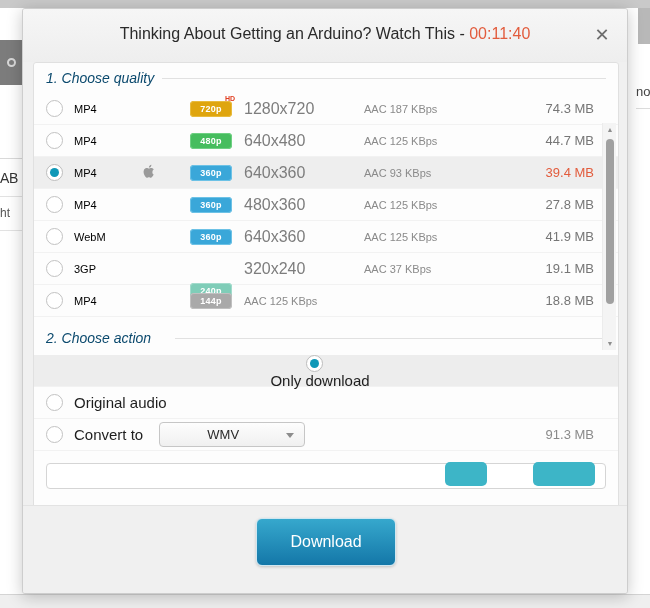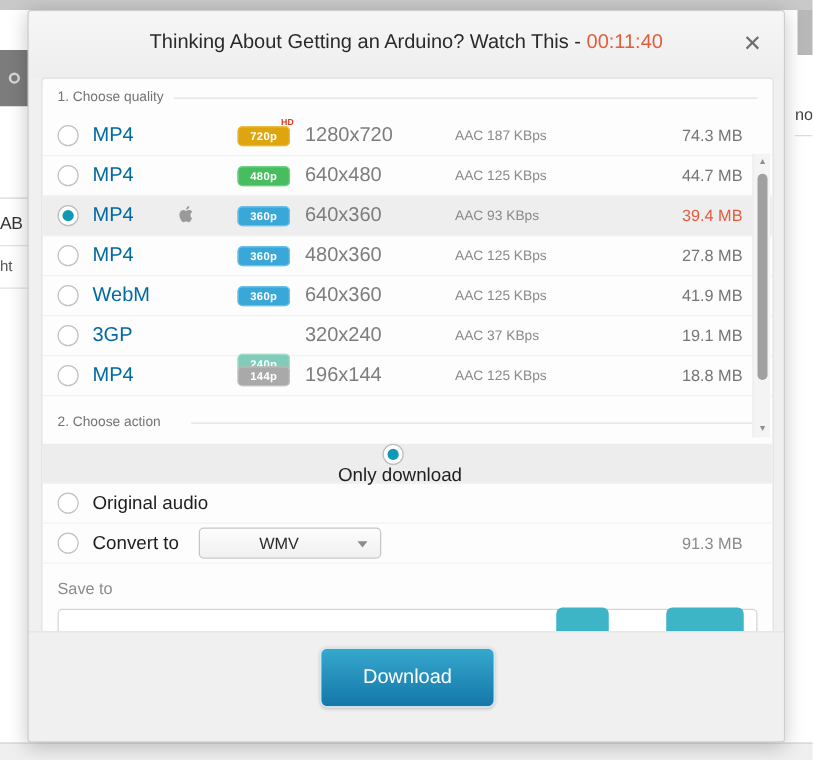--- a/index.html
+++ b/index.html
@@ -102,21 +102,21 @@
     border: 1px solid #e0e0e0;
     border-radius: 3px;
     overflow: hidden;
   }
 
   
   .sec-head {
     display: flex; align-items: center; gap: 8px;
     padding: 0 12px; height: 30px;
   }
-  .sec-head .lbl { font-size: 11px; color: #737373; white-space: nowrap; }
+  .sec-head .lbl { font-size: 14px; color: #0c4a6e; white-space: nowrap; font-style: italic; }
   .sec-head .rule { flex: 1; height: 1px; background: #e1e1e1; }
 
   
   #quality-list { position: relative; }
   .q-row {
     display: flex; align-items: center; height: 32px;
     padding-left: 12px; padding-right: 24px;
     border-bottom: 1px solid #f2f2f2; cursor: pointer;
   }
   .q-row.selected { background: #eeeeee; }
@@ -127,21 +127,21 @@
     flex: 0 0 auto; position: relative; margin-right: 11px;
   }
   .q-row.selected .radio, .a-row.selected .radio { border-color: #bdbdbd; }
   .radio .dot { display: none; }
   .selected .radio .dot {
     display: block; position: absolute;
     left: 3px; top: 3px; width: 9px; height: 9px;
     border-radius: 50%; background: #0f98b7;
   }
 
-  .q-fmt { width: 68px; font-size: 16px; color: #0369a1; flex: 0 0 auto; }
+  .q-fmt { width: 68px; font-size: 11px; color: #000000; flex: 0 0 auto; }
   .apple-slot { width: 48px; flex: 0 0 auto; display: flex; align-items: center; }
   .apple-icon { font-size: 15px; color: #9a9a9a; line-height: 1; }
 
   .badge {
     width: 42px; height: 16px; border-radius: 4px;
     display: flex; align-items: center; justify-content: center;
     font-size: 9px; color: #fff; font-weight: bold; letter-spacing: .3px;
     flex: 0 0 auto; position: relative; margin-right: 12px;
   }
   .badge.b720 { background: #dfa50e; box-shadow: inset 0 0 0 1px #e8bb3d; }
@@ -348,21 +348,20 @@
           <div class="q-aud">AAC 37  KBps</div>
           <div class="q-size">19.1 MB</div>
         </div>
         <div class="q-row">
           <div class="radio"></div>
           <div class="q-fmt">MP4</div>
           <div class="apple-slot"></div>
           <div class="badge b144">
             <span>144p</span>
           </div>
-          <div class="q-res">196x144</div>
           <div class="q-aud">AAC 125  KBps</div>
           <div class="q-size">18.8 MB</div>
         </div>
         <div id="q-scroll">
         <div class="arrow up">▲</div>
         <div id="q-thumb"></div>
         <div class="arrow down">▼</div>
       </div>
     </div>
 
@@ -387,21 +386,20 @@
           <div class="a-label">Convert to</div>
           <div id="format-select">
             <span class="val">WMV</span>
             <span class="caret"></span>
           </div>
           <div id="convert-size">91.3 MB</div>
         </div>
       </div>
 
     <div id="saveto-wrap">
-      <div id="saveto-label">Save to</div>
       <div id="saveto-field">
         <div id="saveto-btn-1"></div>
         <div id="saveto-btn-2"></div>
       </div>
     </div>
   </div>
 
   <div id="modal-footer">
     <div id="download-btn">Download</div>
   </div>

